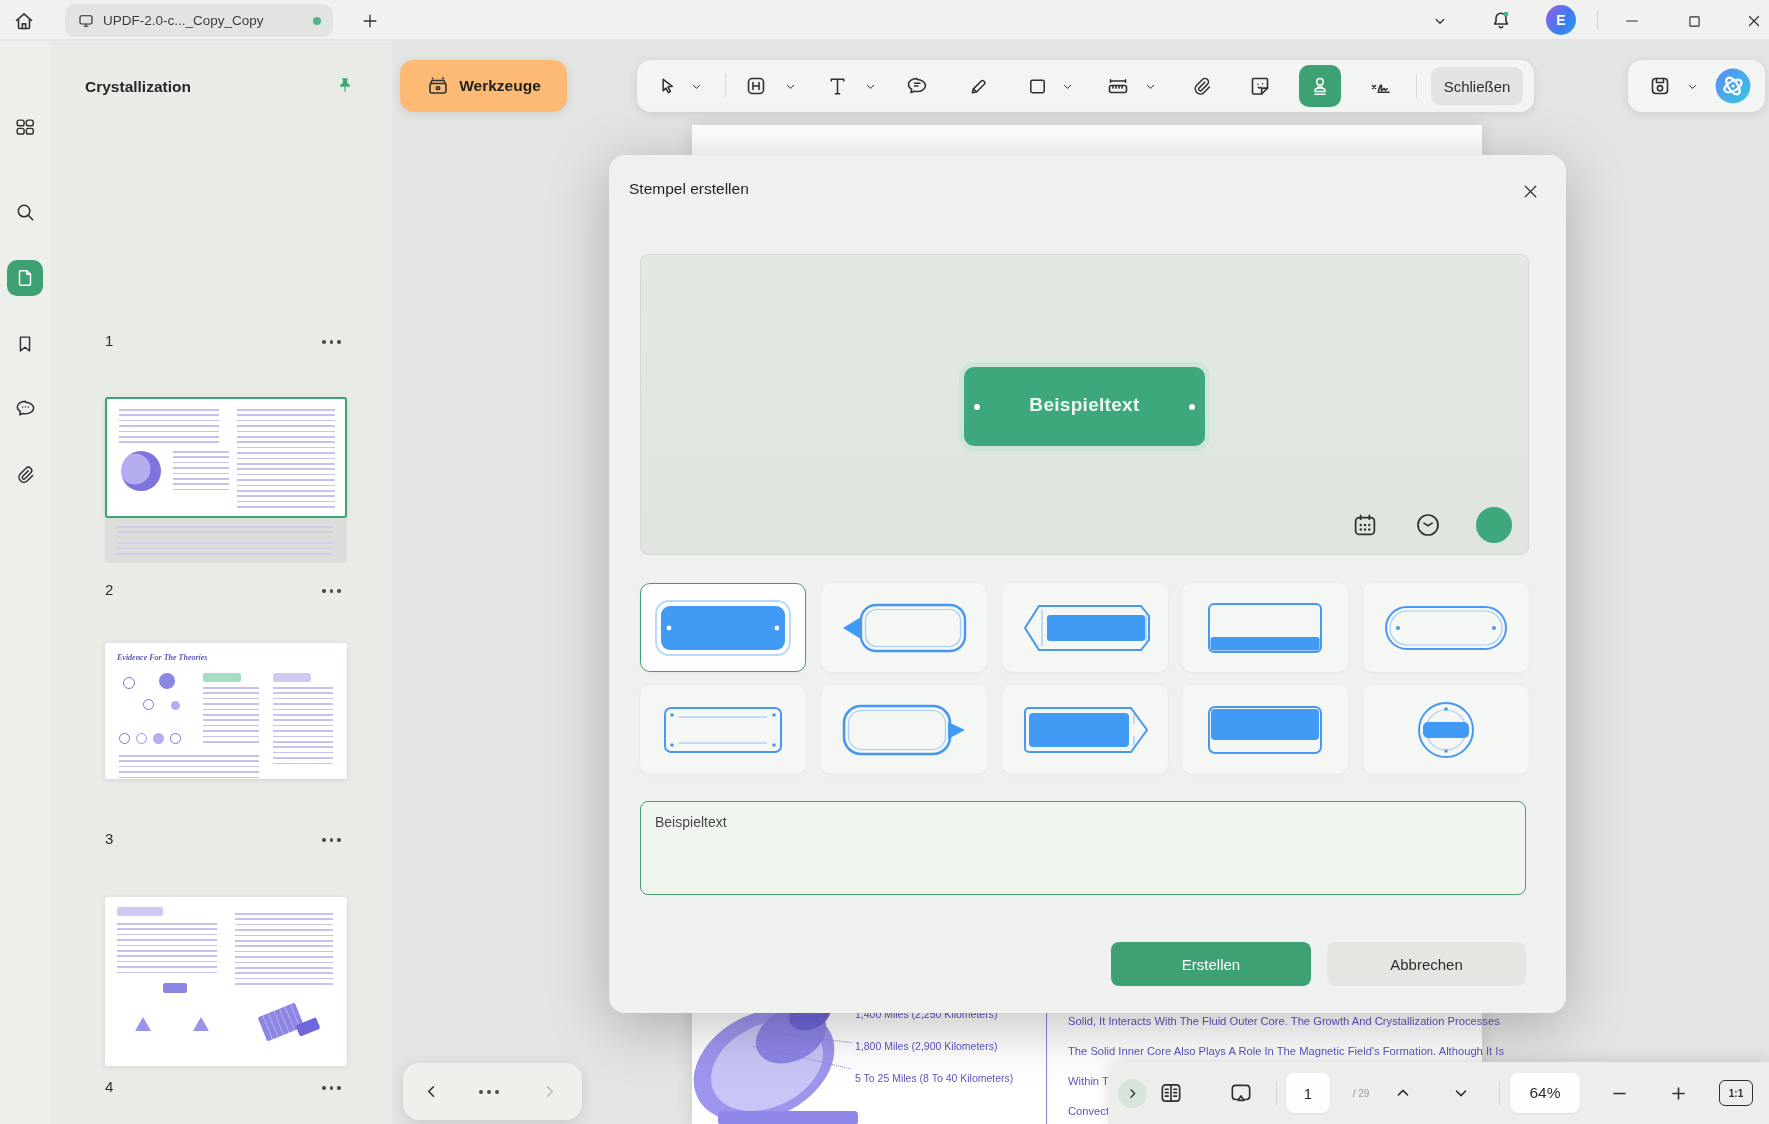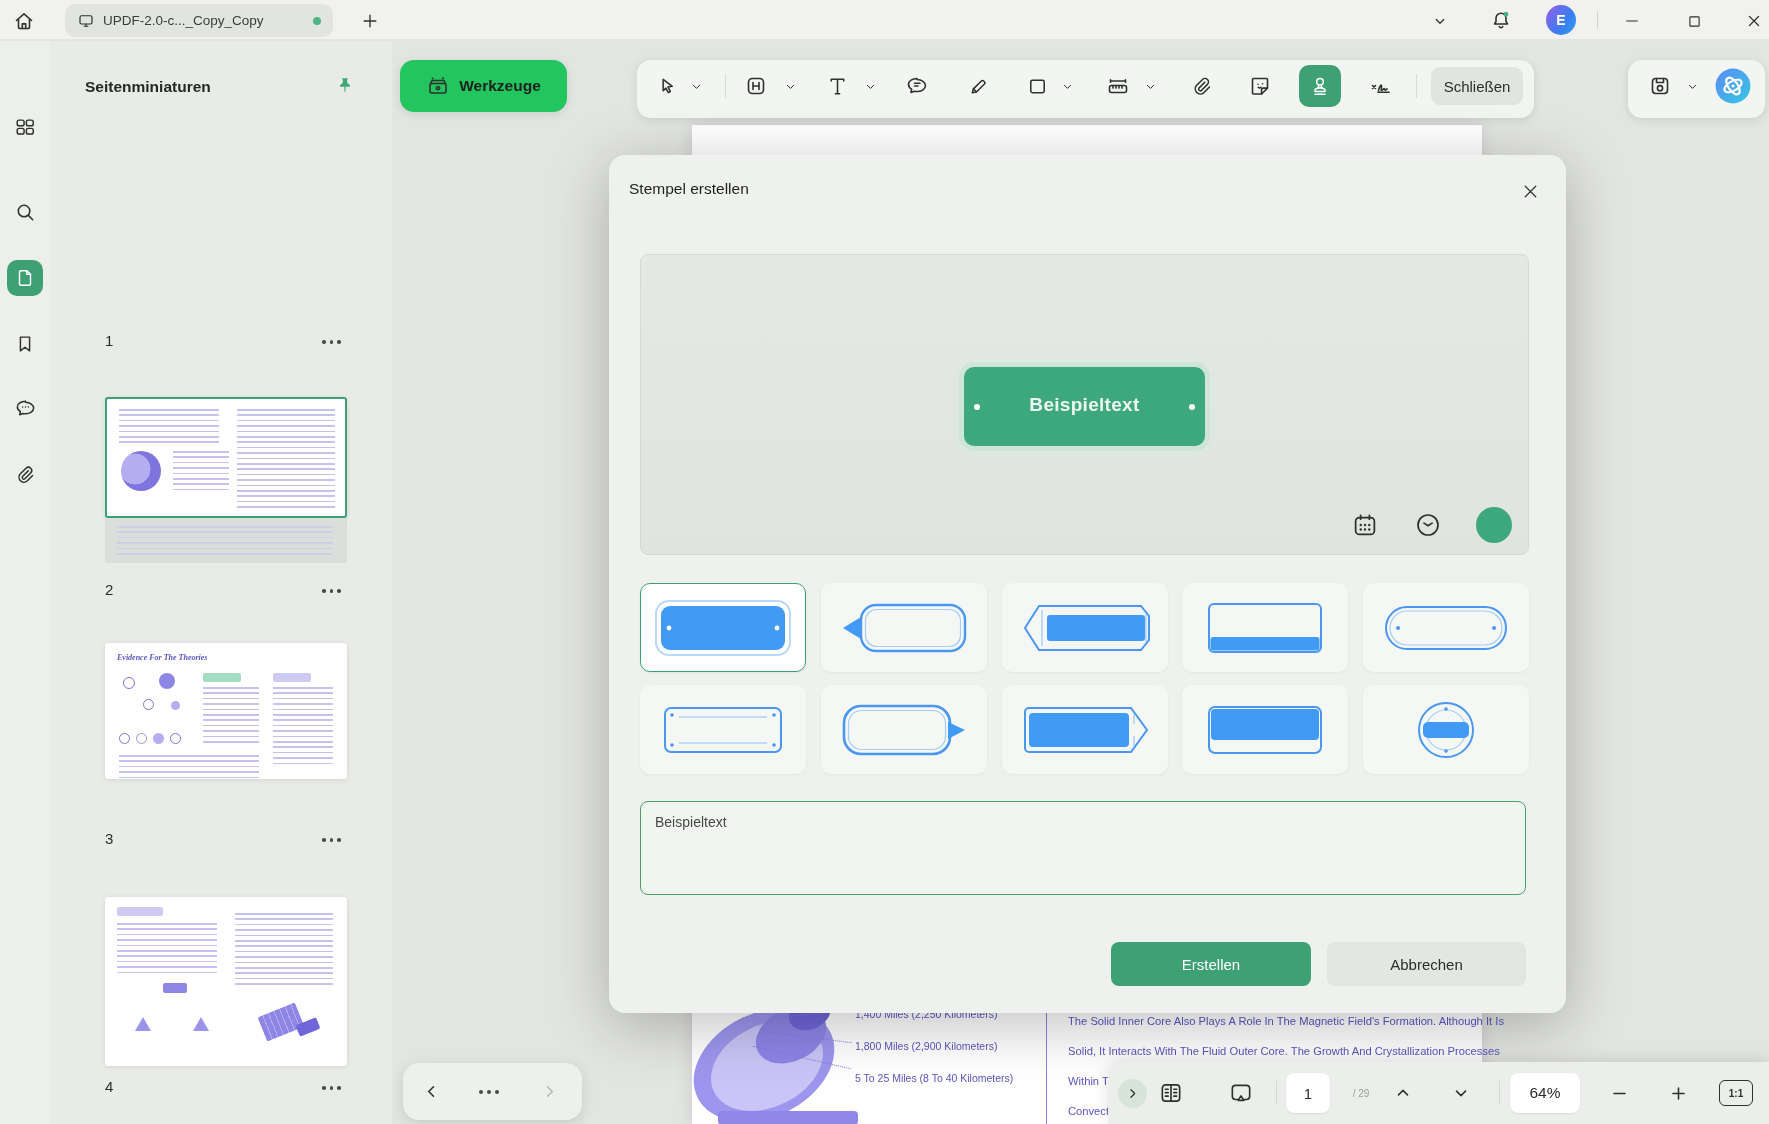--- a/index.html
+++ b/index.html
@@ -39,24 +39,24 @@
   .lines { background-image:repeating-linear-gradient(180deg,#c6c2ee 0 1.6px, transparent 1.6px 5.4px); }
   .mini-serif { font-family:"Liberation Serif", serif; font-style:italic; color:#5d55c2; font-weight:700; }
 
   
   .pdfpage { position:absolute; left:692px; top:125px; width:790px; height:999px; background:#ffffff; box-shadow:0 0 16px rgba(0,0,0,.12); z-index:1; }
   .callout { position:absolute; font-size:10.5px; color:#5d56c2; white-space:nowrap; z-index:2; }
   .paraline { font-size:11.2px; color:#5d56c2; line-height:30px; white-space:nowrap; }
   .leader { position:absolute; border-top:1px dotted #857dde; z-index:2; }
 
   
-  .tools-btn { position:absolute; left:400px; top:60px; width:167px; height:52px; border-radius:14px; background:#22c55e;
+  .tools-btn { position:absolute; left:400px; top:60px; width:167px; height:52px; border-radius:14px; background:#fdba74;
                box-shadow:0 2px 10px rgba(0,0,0,.10); display:flex; align-items:center; justify-content:center; gap:9px; z-index:10; }
   .tools-label { font-size:15.5px; font-weight:700; color:#1f211f; }
-  .toolgroup { position:absolute; top:60px; height:58px; border-radius:14px; background:#f3f5f2; box-shadow:0 2px 10px rgba(0,0,0,.10); z-index:10;text-decoration:underline; }
+  .toolgroup { position:absolute; top:60px; height:52px; border-radius:14px; background:#f3f5f2; box-shadow:0 2px 10px rgba(0,0,0,.10); z-index:10;text-decoration:underline; }
   .tg-item { position:absolute; top:0; width:34px; height:52px; display:flex; align-items:center; justify-content:center; }
   .tg-div { position:absolute; top:14px; width:1px; height:24px; background:#d8dbd6; }
   .tg-active { position:absolute; top:5px; width:42px; height:42px; border-radius:10px; background:var(--green); display:flex; align-items:center; justify-content:center; }
   .close-tool { position:absolute; left:794px; top:7px; width:92px; height:38px; border-radius:9px; background:#e2e4e1;
                 display:flex; align-items:center; justify-content:center; font-size:15px; color:#2c2e2c; }
 
   
   .dialog { position:absolute; left:609px; top:155px; width:957px; height:858px; background:#eff1ee; border-radius:16px;
             box-shadow:0 12px 60px rgba(0,0,0,.25); z-index:12; }
   .dlg-title { position:absolute; left:20px; top:25px; font-size:15.5px; font-weight:500; color:#1f211f; }
@@ -110,22 +110,22 @@
       <div class="abs" style="left:96px;top:2px;width:44px;height:32px;border-radius:50%;background:#6f66d9;transform:rotate(-26deg);"></div>
     </div>
     <div class="leader" style="left:90px;top:888px;width:70px;transform:rotate(-6deg);"></div>
     <div class="leader" style="left:76px;top:912px;width:84px;transform:rotate(7deg);"></div>
     <div class="leader" style="left:60px;top:932px;width:100px;transform:rotate(13deg);"></div>
     <div class="callout" style="left:163px;top:883px;">1,400 Miles (2,250 Kilometers)</div>
     <div class="callout" style="left:163px;top:915px;">1,800 Miles (2,900 Kilometers)</div>
     <div class="callout" style="left:163px;top:947px;">5 To 25 Miles (8 To 40 Kilometers)</div>
     <div class="abs" style="left:354px;top:873px;width:1px;height:126px;background:#8a82e0;"></div>
     <div class="abs" style="left:376px;top:881px;width:410px;">
+      <div class="paraline">Solid, It Interacts With The Fluid Outer Core. The Growth And Crystallization Processes</div>
       <div class="paraline">The Solid Inner Core Also Plays A Role In The Magnetic Field's Formation. Although It Is</div>
-      <div class="paraline">Solid, It Interacts With The Fluid Outer Core. The Growth And Crystallization Processes</div>
       <div class="paraline">Within Th</div>
       <div class="paraline">Convectiv</div>
     </div>
     <div class="abs" style="left:26px;top:986px;width:140px;height:14px;background:#8f88ea;border-radius:4px;"></div>
   </div>
 
   <div class="topbar">
     <div class="abs" style="left:10px;top:7px;width:28px;height:28px;display:flex;align-items:center;justify-content:center;">
       <svg class="ic" width="24" height="24" viewBox="0 0 24 24">
           <path d="M4.5 11.5L12 4.8l7.5 6.7"></path>
@@ -228,21 +228,21 @@
         </svg>
     </div>
   </div>
 
   <div class="panel"></div>
   <div class="abs dots3" style="left:213px;top:54px;">
     <i></i>
       <i></i>
       <i></i>
   </div>
-  <div class="abs panel-title" style="left:85px;top:78px;z-index:15;">Seitenminiaturen</div>
+  <div class="abs panel-title" style="left:85px;top:78px;z-index:15;">Crystallization</div>
   <div class="abs" style="left:331px;top:72px;width:28px;height:28px;display:flex;align-items:center;justify-content:center;z-index:15;">
     <svg width="22" height="22" viewBox="0 0 24 24">
         <path fill="#3fa877" d="M8.6 3.5h6.8l-1 1.6v3.4l3 2.6v1.7H6.6v-1.7l3-2.6V5.1z"></path>
         <rect fill="#3fa877" x="11.4" y="12.8" width="1.2" height="5.4" rx=".6"></rect>
       </svg>
   </div>
 
   <div class="abs tnum" style="left:105px;top:332px;z-index:15;">1</div>
   <div class="abs dots3" style="left:322px;top:340px;z-index:15;">
       <i></i>

